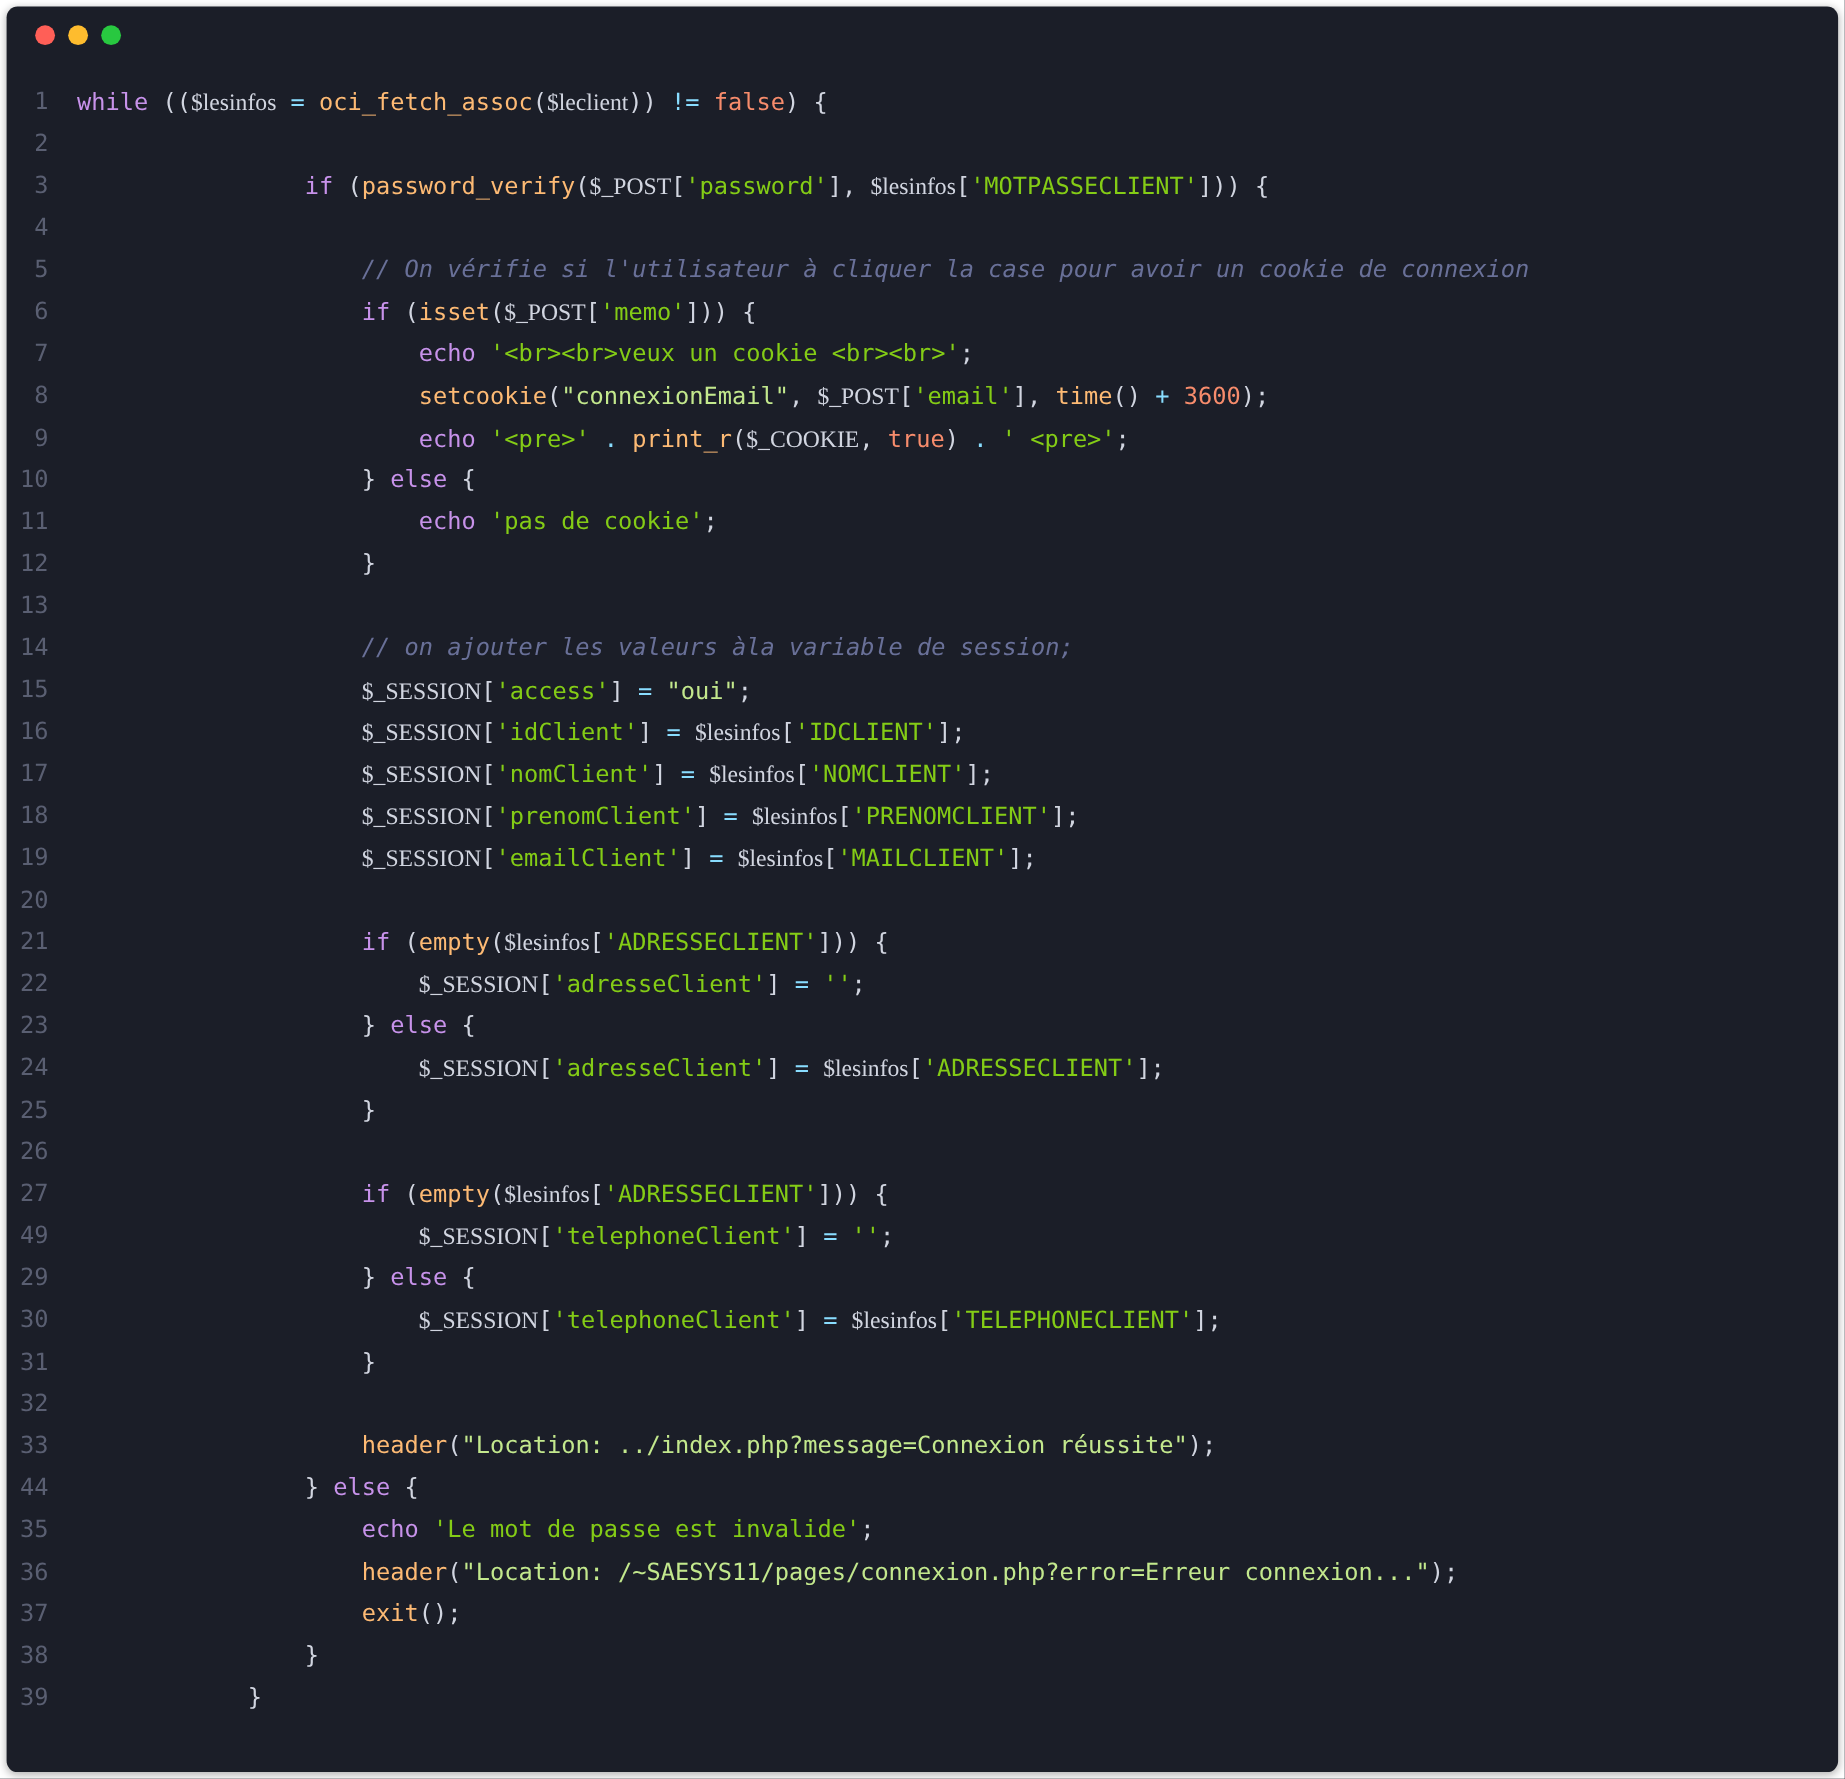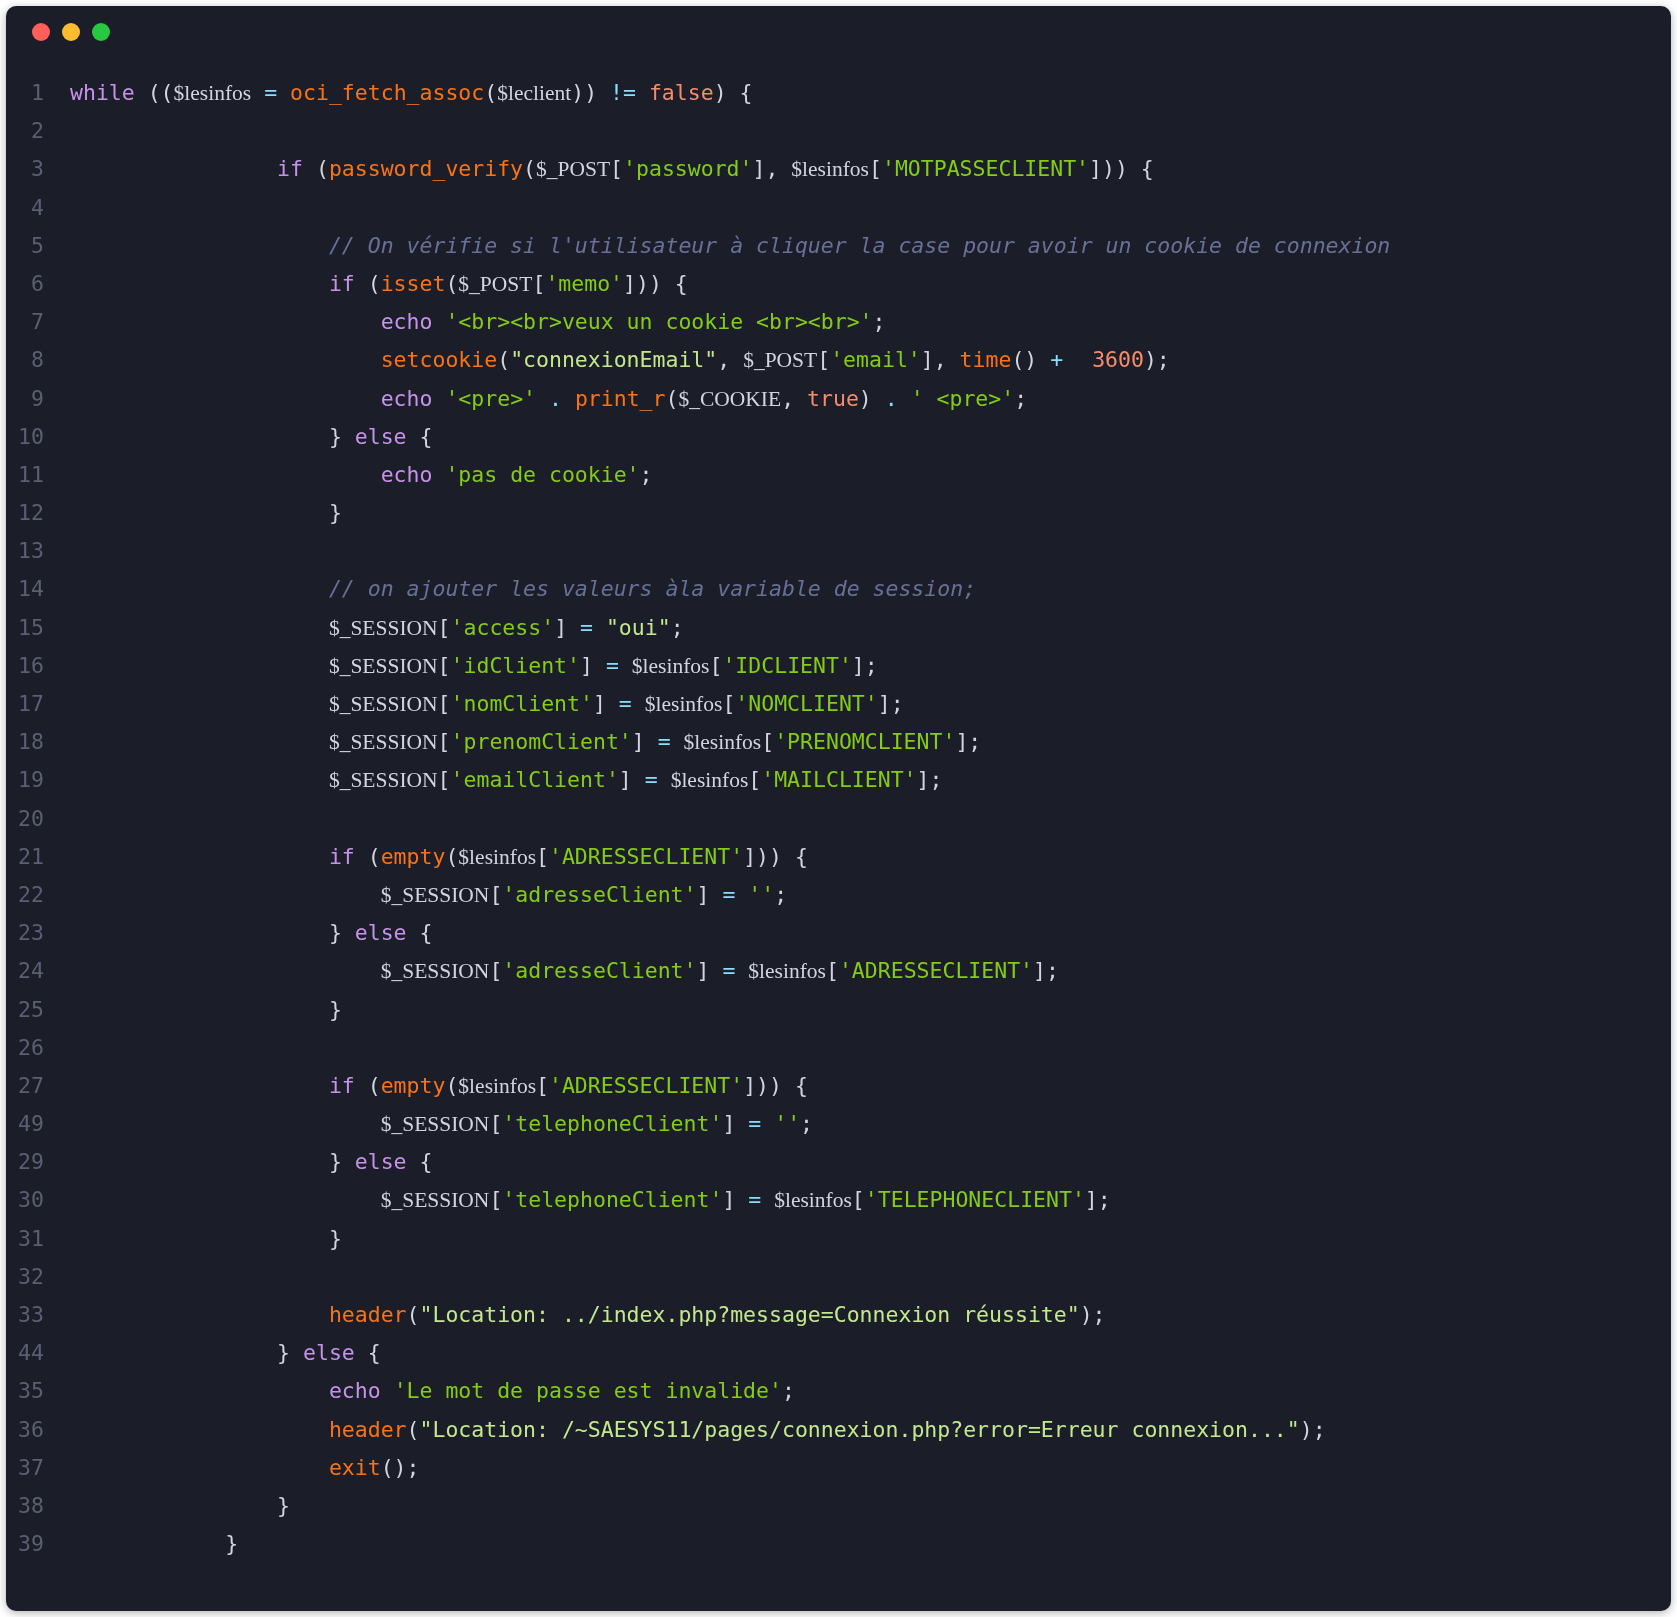--- a/index.html
+++ b/index.html
@@ -49,26 +49,26 @@
     flex-shrink: 0;
   }
   .gutter .ln { height: 38.2px; }
   .code {
     color: #d1d5e0;
     white-space: pre;
     padding-left: 18px;
   }
   .code .row { height: 38.2px; }
   .kw   { color: #c792ea; text-align: right; }   
-  .fn   { color: #f97316; }   
+  .fn   { color: #fdba74; }   
   .var  { color: #d1d5e0; font-family: Liberation Serif, serif; }
   .op   { color: #89ddff; }
   .str  { color: #c3e88d; }   
   .strq { color: #84cc16; }   
-  .num  { color: #f78c6c; margin-left: 16px; }
+  .num  { color: #f78c6c; }
   .bool { color: #f78c6c; }
   .cmt  { color: #697098; font-style: italic; }
   .punc { color: #d1d5e0; }
 </style>
 </head>
 <body>
 
 <div class="window">
   <div class="titlebar">
     <div class="traffic-light red"></div>

